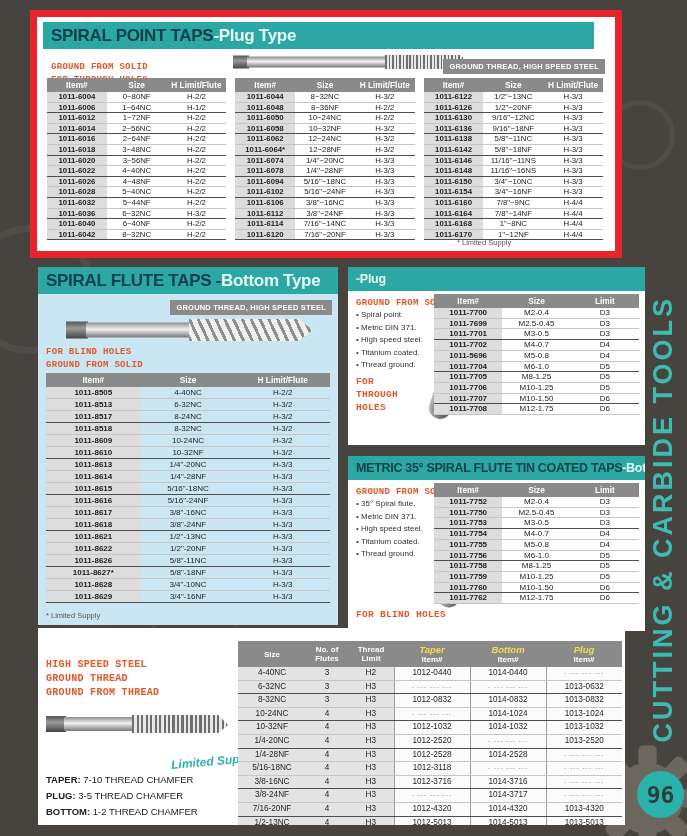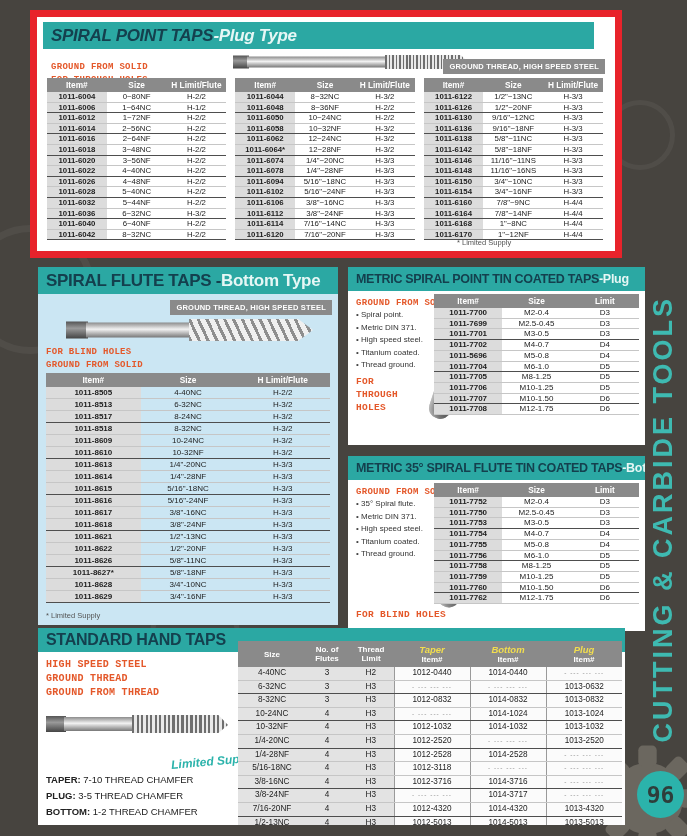--- a/index.html
+++ b/index.html
@@ -16,21 +16,21 @@
   .footnote{position:absolute;font-size:7.5px;color:#555;}
   
   table.data{border-collapse:collapse;width:100%;table-layout:fixed;}
   .data th{background:#8a8a8a;color:#fff;font-weight:bold;font-size:8.3px;padding:2px 0;}
   .data td{text-align:center;font-size:8px;color:#1c1c1c;border-bottom:1px solid #c6c6c6;
            padding:0 1px;height:10px;line-height:10px;white-space:nowrap;overflow:hidden;}
   .data td:first-child{background:#dcdcdc;font-weight:bold;}
   .data tr.group-end td{border-bottom:1.2px solid #4e4e4e;}
   
   #sec-spiral-point{left:30px;top:10px;width:592px;height:248px;background:#fff;border:7px solid #e8232b;}
-  #sec-spiral-point .bar{margin:5px 21px 0 6px;font-style:italic;}
+  #sec-spiral-point .bar{margin:5px 21px 0 6px;}
   #sec-spiral-point .notes{position:absolute;left:14px;top:44px;}
   #sec-spiral-point .tables{position:absolute;left:10px;right:12px;top:61px;display:flex;gap:9px;}
   #sec-spiral-point .tables table{flex:1;}
   #sec-spiral-point .data td{height:9.6px;line-height:9.6px;font-size:7.8px;}
   #sec-spiral-point .footnote{left:420px;bottom:4px;}
   
   #sec-spiral-flute{left:38px;top:267px;width:300px;height:358px;background:#cbe6f3;}
   #sec-spiral-flute .badge{right:6px;top:33px;}
   #sec-spiral-flute .notes{position:absolute;left:8px;top:79px;}
   #sec-spiral-flute .tblwrap{position:absolute;left:8px;right:8px;top:106px;}
@@ -496,21 +496,20 @@
             <td>H-3/3</td>
           </tr>
         </tbody>
     </table>
   </div>
   <div class="footnote">* Limited Supply</div>
 </section>
 
 <section id="sec-metric-plug" class="panel metric">
   <div class="bar">
-    <span class="t-dark">METRIC SPIRAL POINT TIN COATED TAPS</span>
       <span class="t-light">-Plug</span>
   </div>
   <div class="heading orange-note">GROUND FROM SOLID</div>
   <ul>
     <li>Spiral point.</li>
     <li>Metric DIN 371.</li>
     <li>High speed steel.</li>
     <li>Titanium coated.</li>
     <li>Thread ground.</li>
   </ul>
@@ -655,23 +654,20 @@
             <td>1011-7762</td>
             <td>M12-1.75</td>
             <td>D6</td>
           </tr>
         </tbody>
     </table>
   </div>
 </section>
 
 <section id="sec-hand-taps" class="panel">
-  <div class="bar">
-    <span class="t-dark">STANDARD HAND TAPS</span>
-  </div>
   <div class="notes">
     <div class="orange-note">HIGH SPEED STEEL</div>
     <div class="orange-note">GROUND THREAD</div>
     <div class="orange-note">GROUND FROM THREAD</div>
   </div>
   <div class="tap-h" style="left:8px;top:76px;width:185px;height:40px;">
     <div class="shank" style="width:20px;height:16px;"></div>
     <div class="body" style="left:18px;width:70px;height:14px;"></div>
     <div class="thread" style="left:86px;width:96px;height:18px;background:repeating-linear-gradient(90deg,#6e6e6e 0 2px,#e9e9e9 2px 4.5px);"></div>
   </div>

